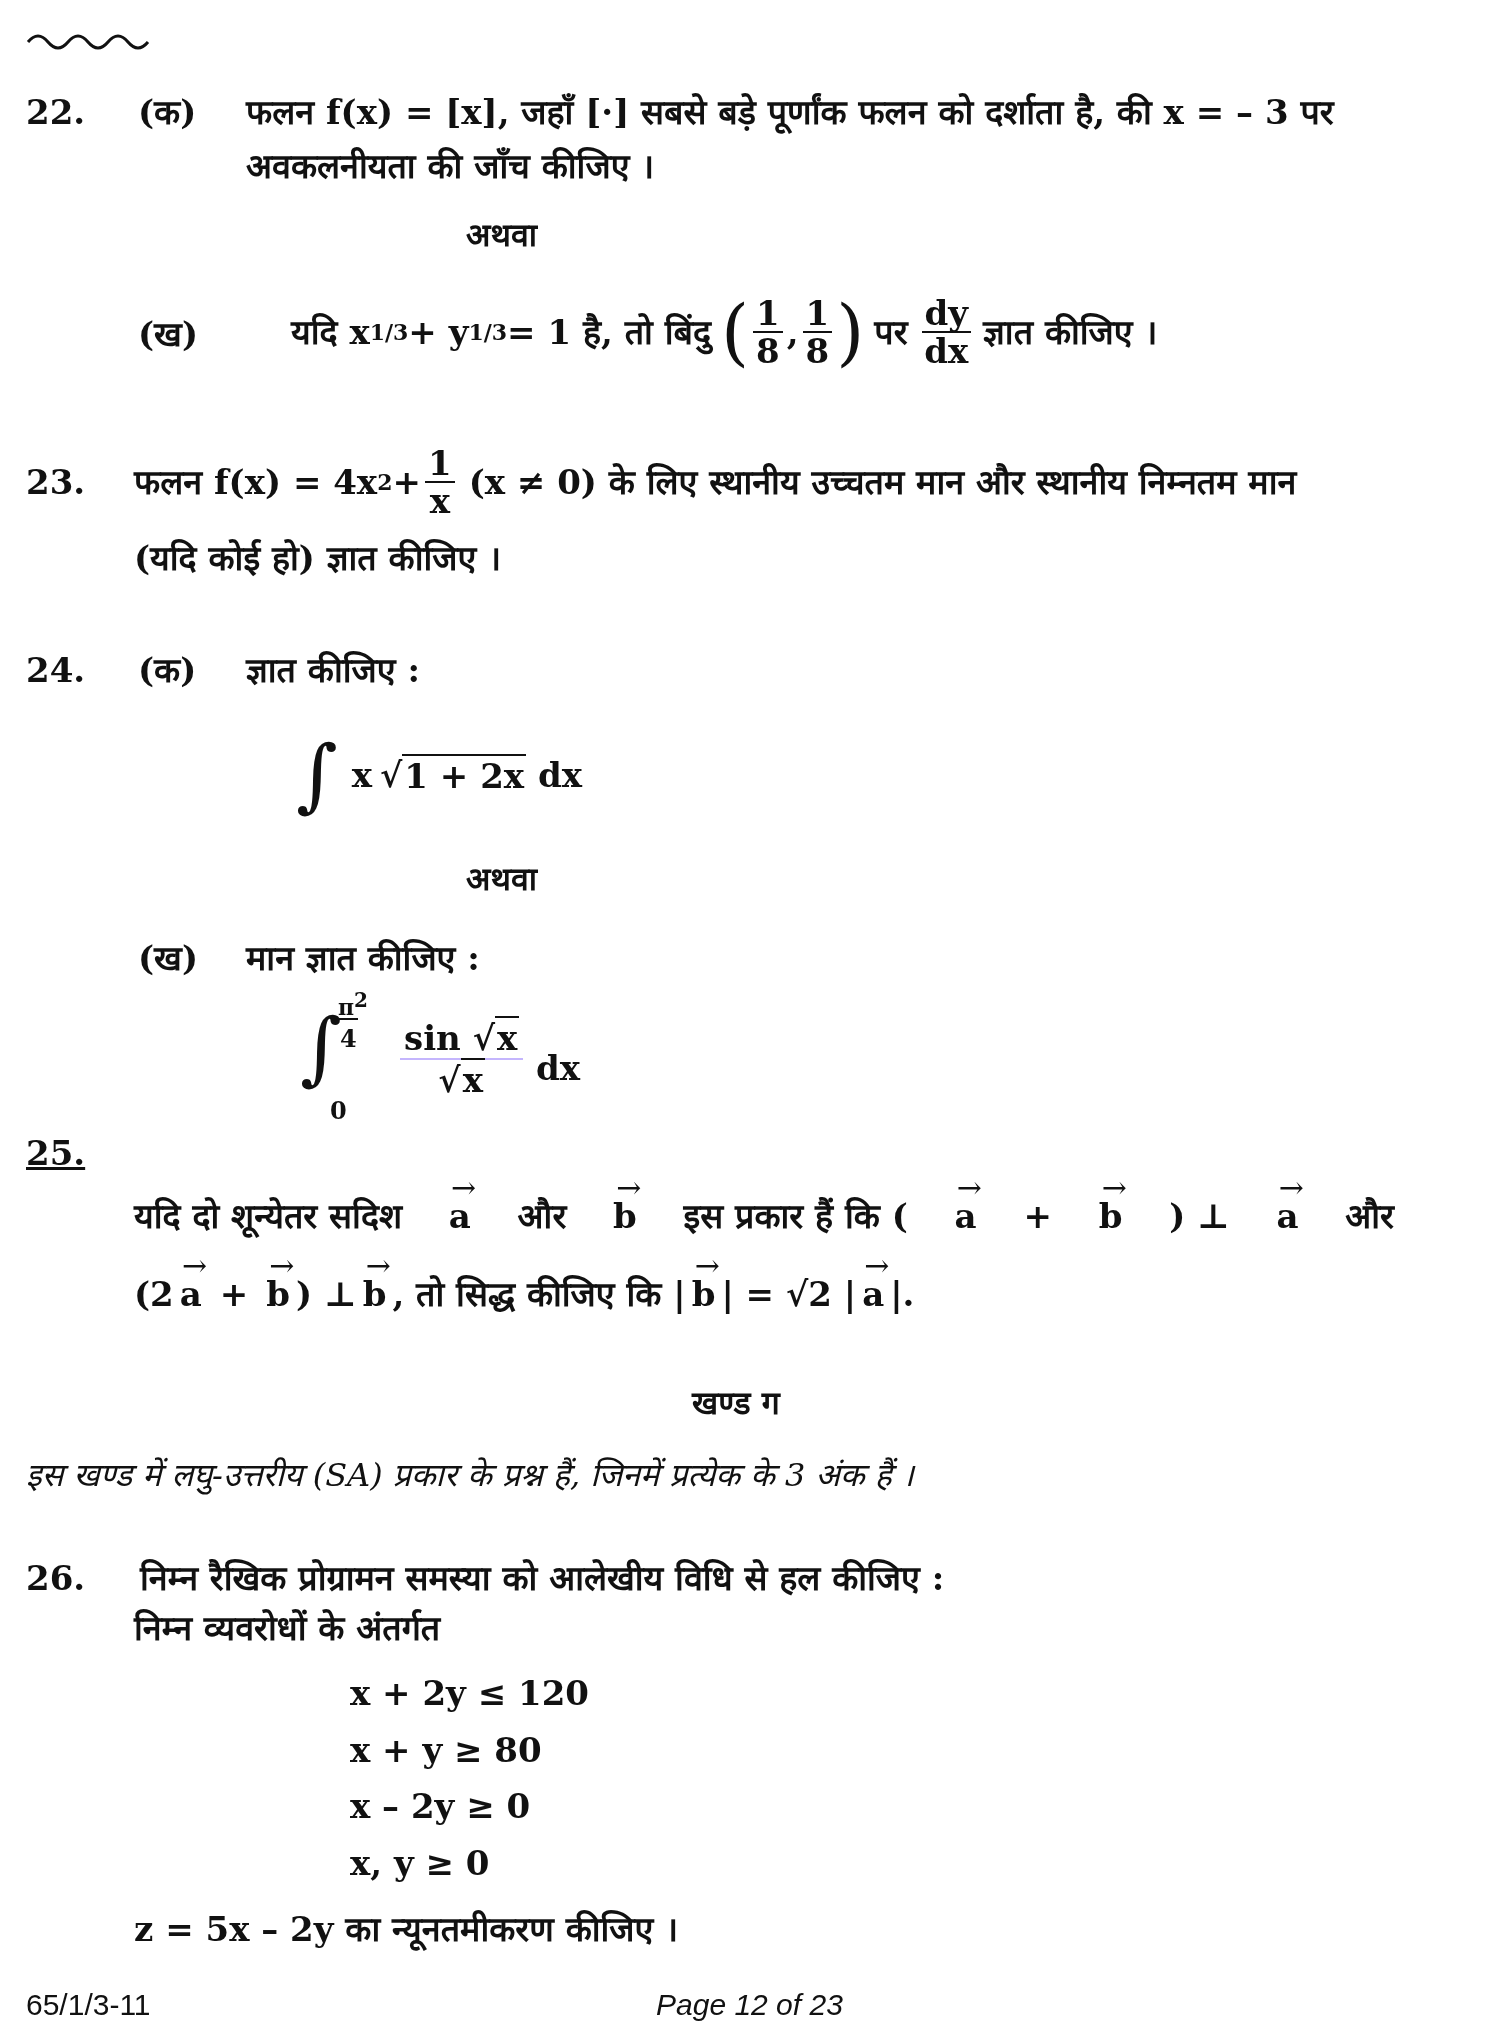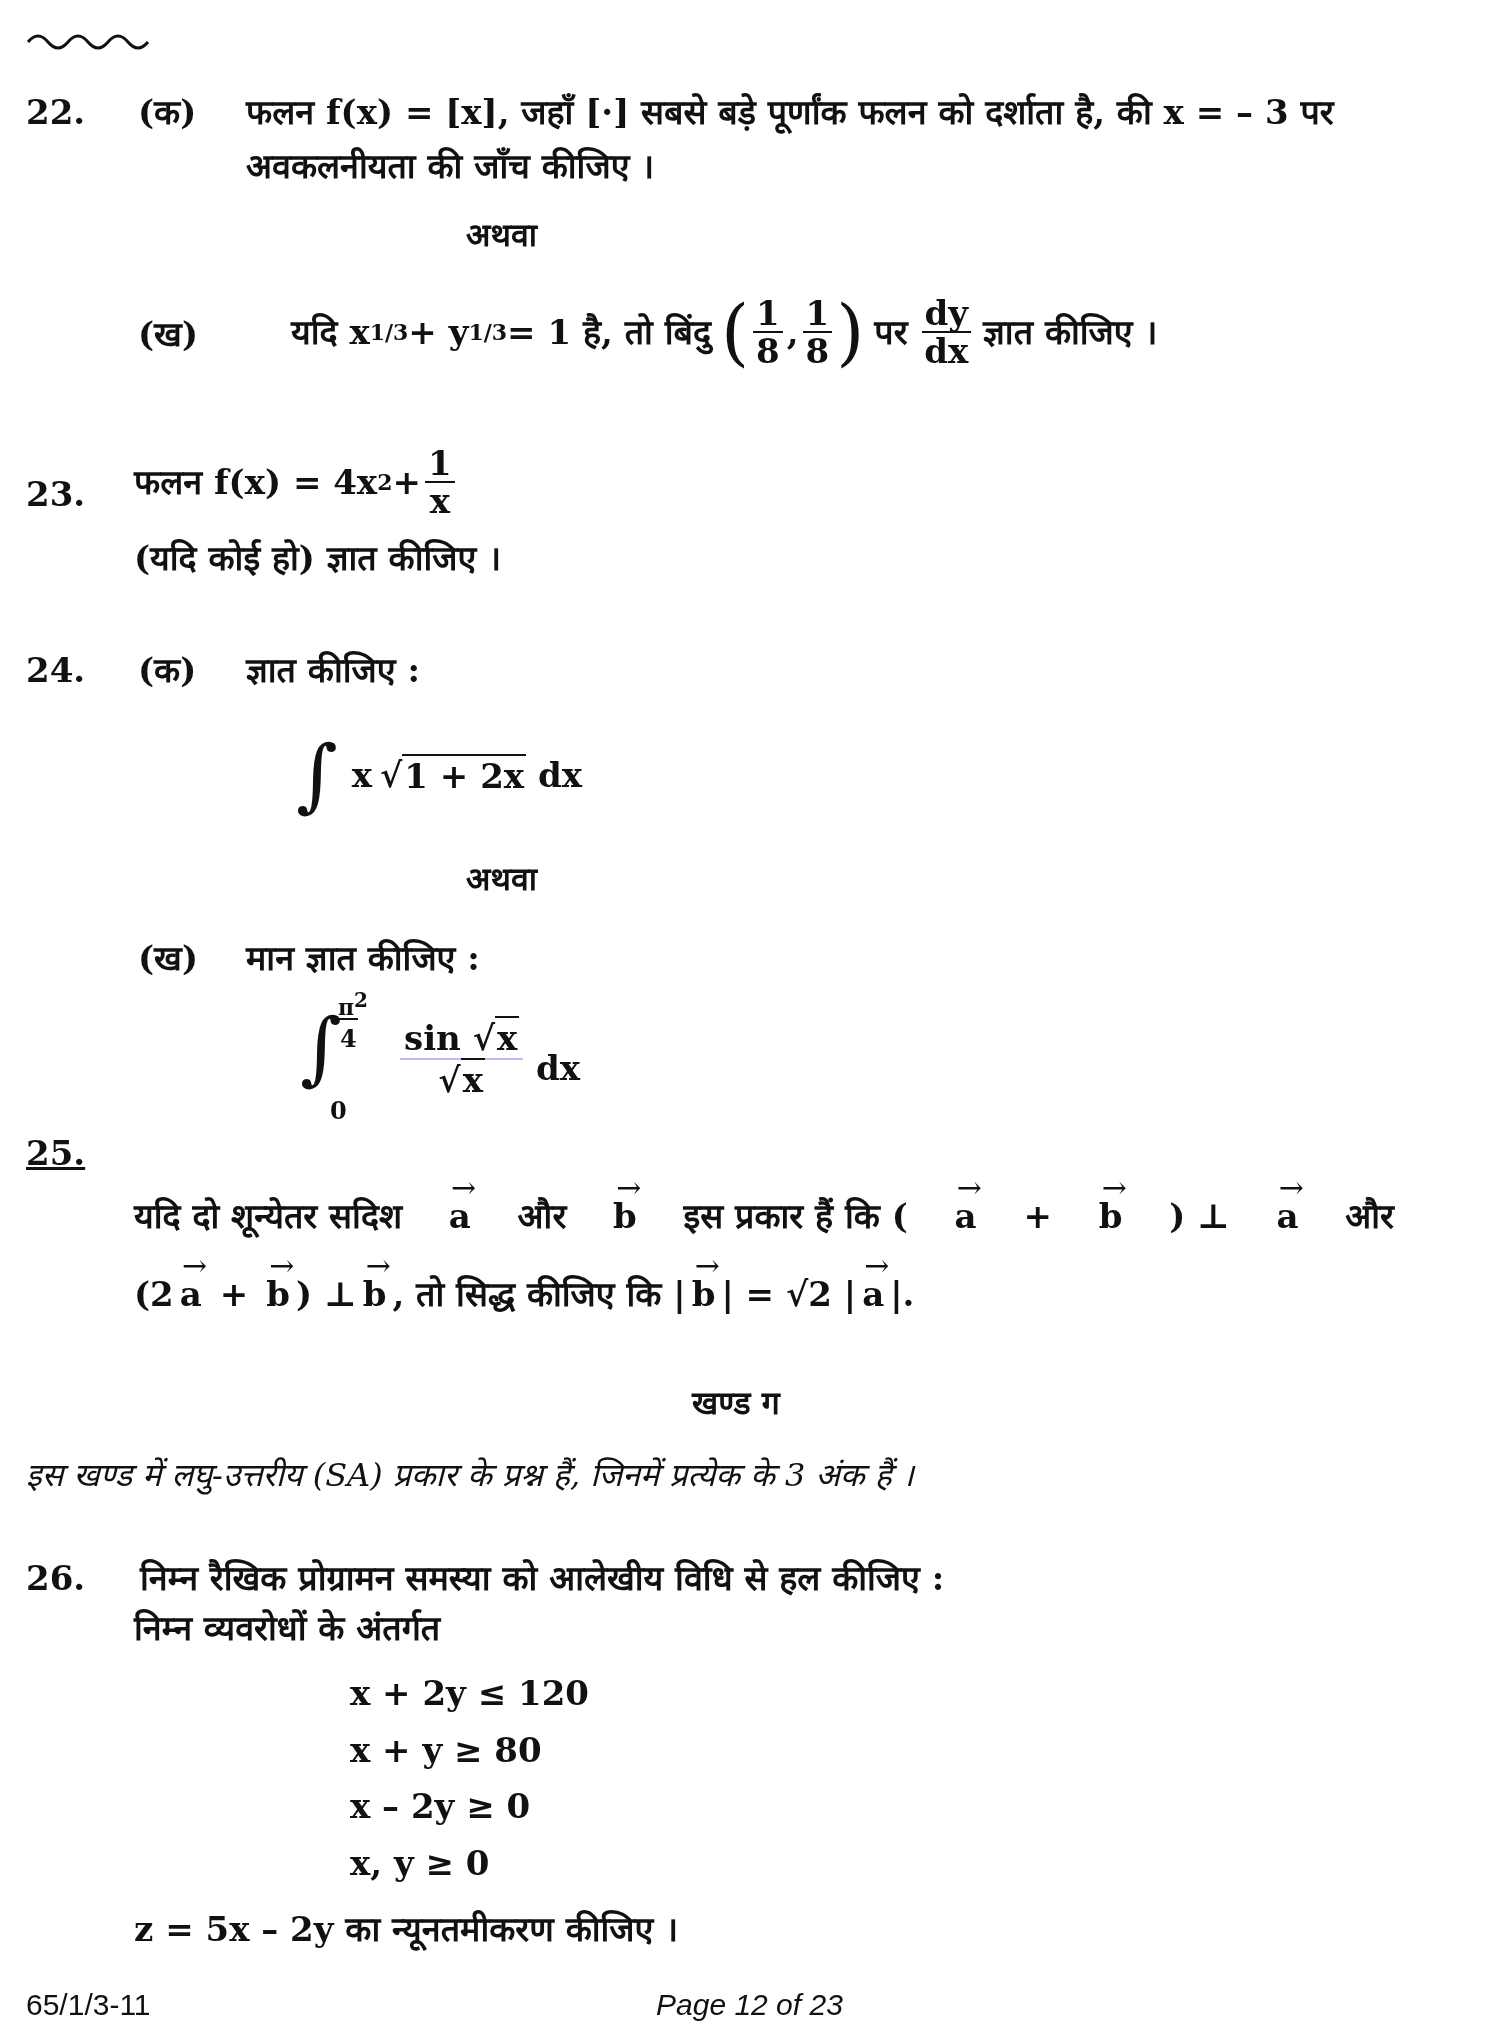--- a/index.html
+++ b/index.html
@@ -54,29 +54,30 @@
     <span style="margin:0 10px;">पर</span>
     <span class="frac">
         <span class="num">dy</span>
         <span class="den">dx</span>
       </span>
     <span style="margin-left:8px;">ज्ञात कीजिए ।</span>
   </div>
 </div>
 
 <div>
-  <span class="abs qn" style="left:26px; top:474px;">23.</span>
+  <span class="abs qn" style="left:26px; top:462px;">23.</span>
   <div class="abs t" style="left:134px; top:436px; height:92px; display:flex; align-items:center;">
     <span>फलन f(x) = 4x</span>
       <sup>2</sup>
       <span> +</span>
     <span class="frac">
         <span class="num">1</span>
         <span class="den">x</span>
       </span>
+    <span style="margin-left:10px;">(x ≠ 0) के लिए स्थानीय उच्चतम मान और स्थानीय निम्नतम मान</span>
   </div>
   <span class="abs t" style="left:134px; top:538px;">(यदि कोई हो) ज्ञात कीजिए ।</span>
 </div>
 
 <div>
   <span class="abs qn" style="left:26px; top:650px;">24.</span>
   <span class="abs t" style="left:138px; top:650px;">(क)</span>
   <span class="abs t" style="left:246px; top:650px;">ज्ञात कीजिए :</span>
 
   <div class="abs t" style="left:296px; top:735px; display:flex; align-items:center;">

